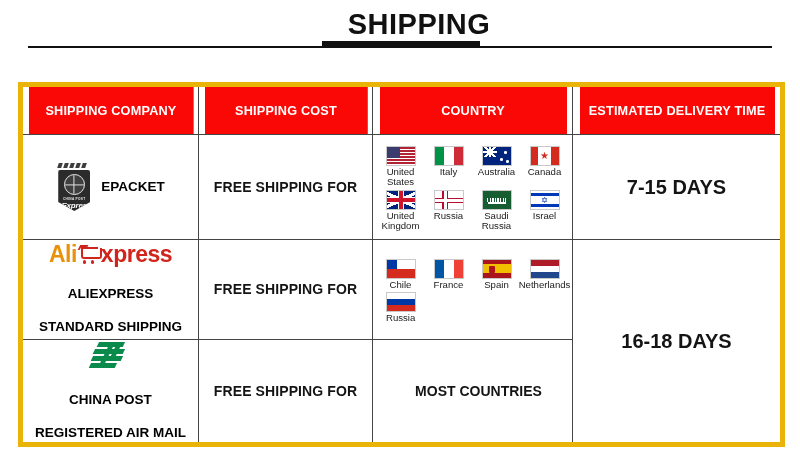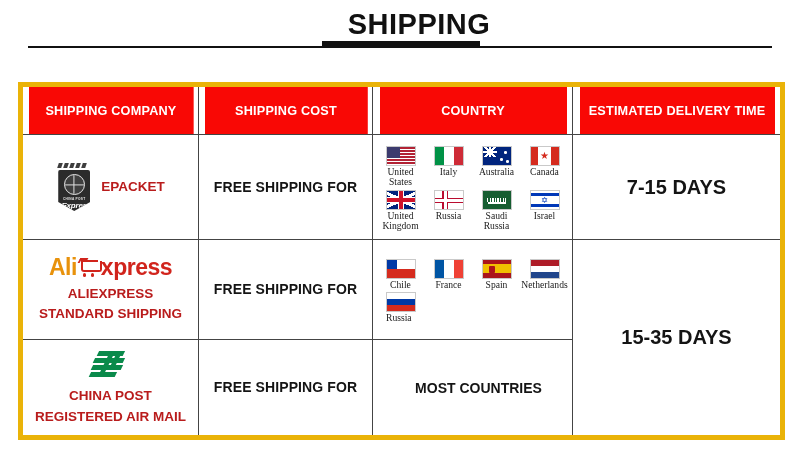--- a/index.html
+++ b/index.html
@@ -78,24 +78,24 @@
   }
   .cell-time{
     font-size:20px;font-weight:bold;color:#141414;
   }
 
   
   .company-inline{
     display:flex;align-items:center;justify-content:center;gap:9px;
   }
   .company-stack{
-    display:flex;flex-direction:column;align-items:center;justify-content:center;gap:2px;
+    display:flex;flex-direction:column;align-items:center;justify-content:center;gap:15px;
   }
   .company-label{
-    font-size:13.5px;font-weight:bold;color:#b91c1c;line-height:1.35;
+    font-size:13.5px;font-weight:bold;color:#000000;line-height:1.35;
   }
 
   
   .epacket-logo{
     width:36px;height:48px;position:relative;
   }
   .epacket-dashes{
     position:absolute;left:2px;top:0;width:32px;height:6px;
     display:flex;gap:2px;
   }
@@ -193,21 +193,21 @@
     display:flex;flex-direction:column;align-items:center;
     gap:1px;
   }
   .flag-img{
     width:30px;height:20px;position:relative;overflow:hidden;
     border:.5px solid #c9c9c9;box-sizing:border-box;
     flex:none;
   }
   .flag-name{
     font-size:9.6px;color:#1b1b1b;line-height:1.06;text-align:center;
-    font-family:Liberation Serif, serif;
+    font-family:Liberation Sans, sans-serif;
   }
 
   
   .fl-us{background:repeating-linear-gradient(#b22234 0 1.55px,#ffffff 1.55px 3.1px);}
   .fl-us:before{content:"";position:absolute;left:0;top:0;width:13px;height:10.5px;background:#3c3b6e;}
 
   .fl-it{background:linear-gradient(90deg,#009246 0 33.33%,#ffffff 33.33% 66.66%,#ce2b37 66.66% 100%);}
 
   .fl-au{background:#00247d;}
   .fl-au:before{content:"";position:absolute;left:0;top:0;width:14.5px;height:10px;
@@ -450,21 +450,21 @@
 
           <div class="flag-item" style="width:100%;align-items:flex-start;padding-left:9px;box-sizing:border-box;">
             <div class="flag-img fl-ru"></div>
             <div class="flag-name">Russia</div>
           </div>
 
         </div>
       </td>
 
       <td rowspan="2">
-        <span class="cell-time">15-35 DAYS</span>
+        <span class="cell-time">16-18 DAYS</span>
       </td>
     </tr>
 
     <tr class="row3">
       <td>
         <div class="company-stack">
           <div class="cp-logo">
             <span style="left:8px;top:2px;width:26px;"></span>
             <span style="left:4px;top:9px;width:30px;"></span>
             <span style="left:2px;top:16px;width:30px;"></span>

